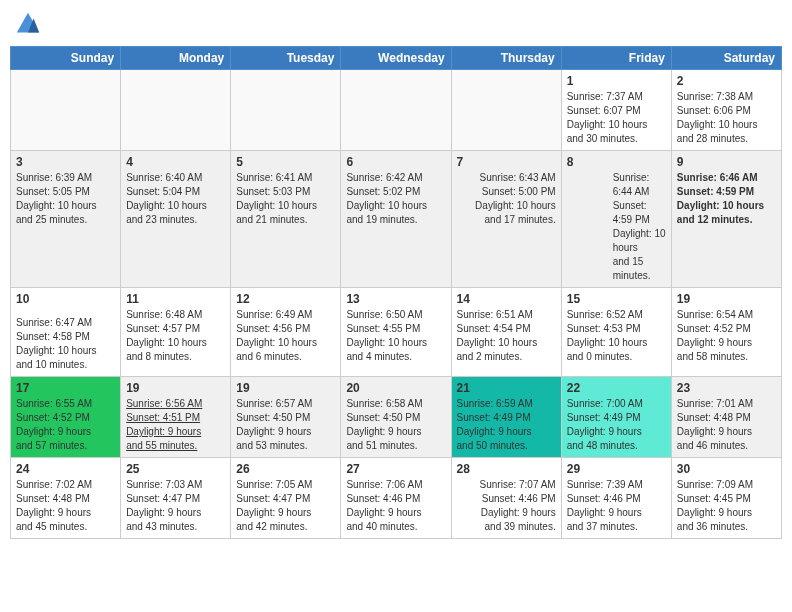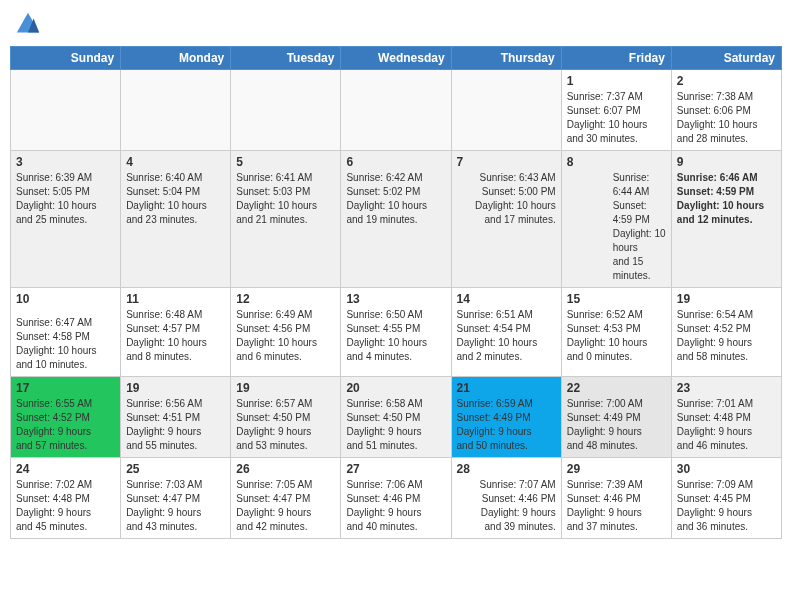--- a/index.html
+++ b/index.html
@@ -258,47 +258,47 @@
       <tr>
         <td style="background: #22c55e;">
           <span class="day-number">17</span>
           <div class="day-info" style="white-space: pre-line;">Sunrise: 6:55 AM
 Sunset: 4:52 PM
 Daylight: 9 hours
 and 57 minutes.</div>
         </td>
         <td style="background: rgb(240, 240, 240);">
           <span class="day-number">19</span>
-          <div class="day-info" style="white-space: pre-line;">Sunrise: 6:56 AM
+          <div class="day-info" style="white-space: pre-line; text-decoration: underline;">Sunrise: 6:56 AM
 Sunset: 4:51 PM
 Daylight: 9 hours
 and 55 minutes.</div>
         </td>
         <td style="background: rgb(240, 240, 240);">
           <span class="day-number">19</span>
           <div class="day-info" style="white-space: pre-line;">Sunrise: 6:57 AM
 Sunset: 4:50 PM
 Daylight: 9 hours
 and 53 minutes.</div>
         </td>
         <td style="background: rgb(240, 240, 240);">
           <span class="day-number">20</span>
           <div class="day-info" style="white-space: pre-line;">Sunrise: 6:58 AM
 Sunset: 4:50 PM
 Daylight: 9 hours
 and 51 minutes.</div>
         </td>
-        <td style="background: #0ea5e9;">
+        <td style="background: #14b8a6;">
           <span class="day-number">21</span>
           <div class="day-info" style="white-space: pre-line;">Sunrise: 6:59 AM
 Sunset: 4:49 PM
 Daylight: 9 hours
 and 50 minutes.</div>
         </td>
-        <td style="background: #e5e5e5;">
+        <td style="background: #5eead4;">
           <span class="day-number">22</span>
           <div class="day-info" style="white-space: pre-line;">Sunrise: 7:00 AM
 Sunset: 4:49 PM
 Daylight: 9 hours
 and 48 minutes.</div>
         </td>
         <td style="background: rgb(240, 240, 240);">
           <span class="day-number">23</span>
           <div class="day-info" style="white-space: pre-line;">Sunrise: 7:01 AM
 Sunset: 4:48 PM

